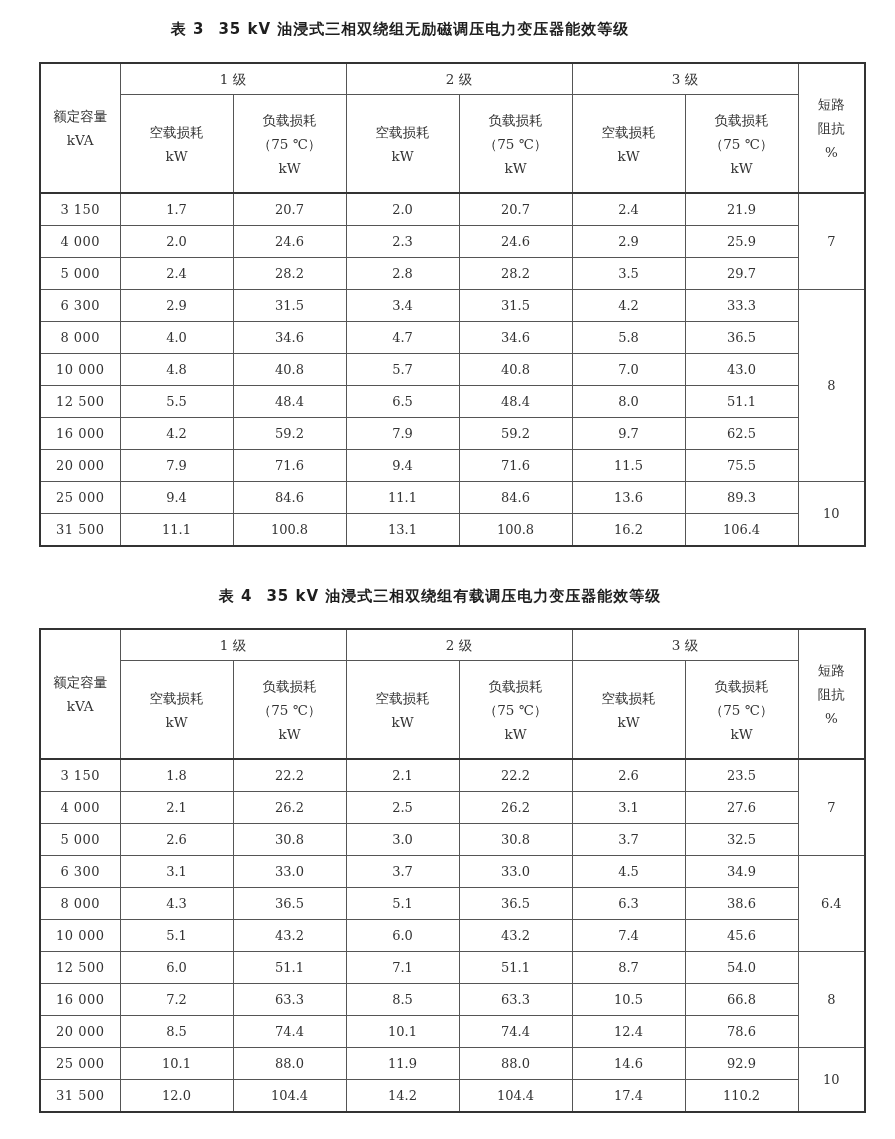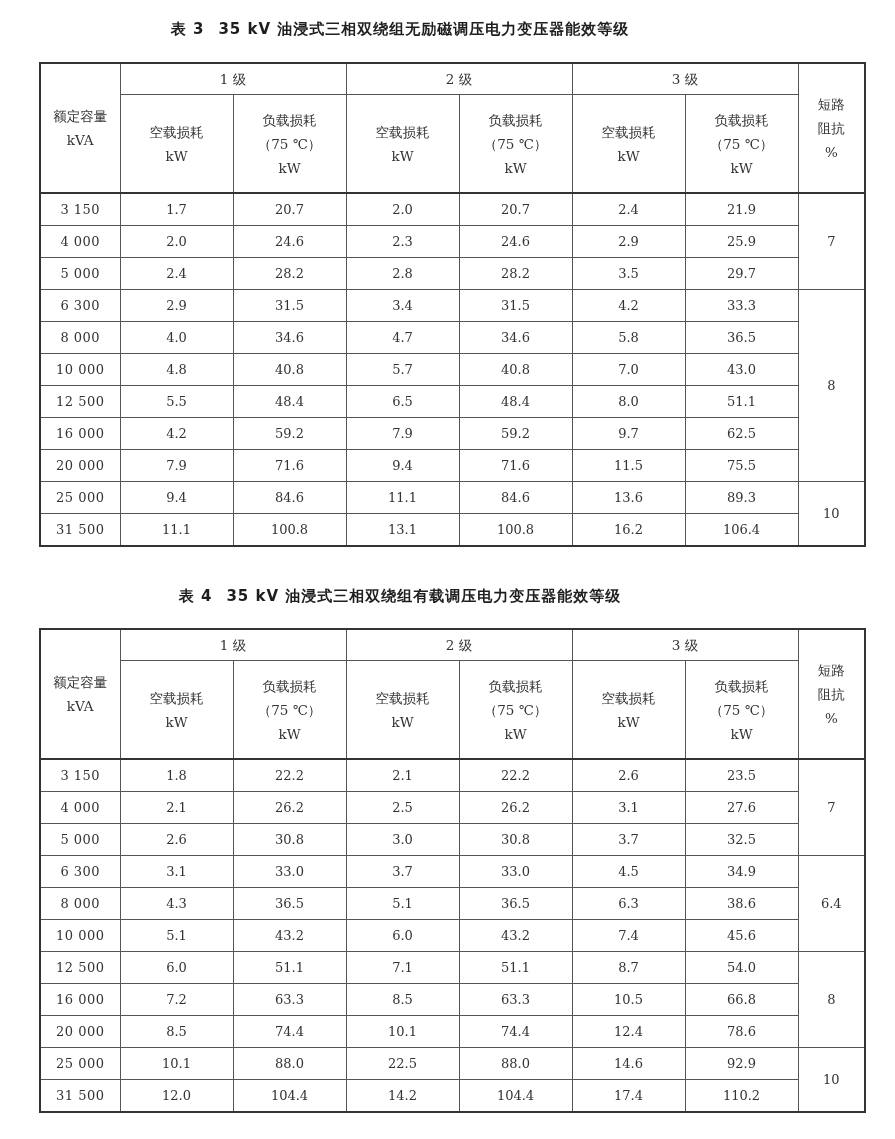--- a/index.html
+++ b/index.html
@@ -198,21 +198,21 @@
         <td>11.1</td>
         <td>100.8</td>
         <td>13.1</td>
         <td>100.8</td>
         <td>16.2</td>
         <td>106.4</td>
       </tr>
     </tbody>
 </table>
 
-<div class="caption" style="top:587px;">
+<div class="caption" style="top:587px;padding-left:40px;">
   <span class="num">表 4</span><span>35 kV 油浸式三相双绕组有载调压电力变压器能效等级</span>
 </div>
 
 <table class="grade t4">
   <colgroup>
     <col class="c0">
       <col class="cv">
       <col class="cv">
       <col class="cv">
       <col class="cv">
@@ -347,21 +347,21 @@
         <td>74.4</td>
         <td>10.1</td>
         <td>74.4</td>
         <td>12.4</td>
         <td>78.6</td>
       </tr>
       <tr style="border-top: 1.5px solid rgb(51, 51, 51);">
         <td class="cap">25 000</td>
         <td>10.1</td>
         <td>88.0</td>
-        <td>22.5</td>
+        <td>11.9</td>
         <td>88.0</td>
         <td>14.6</td>
         <td>92.9</td>
         <td rowspan="2">10</td>
       </tr>
       <tr>
         <td class="cap">31 500</td>
         <td>12.0</td>
         <td>104.4</td>
         <td>14.2</td>

